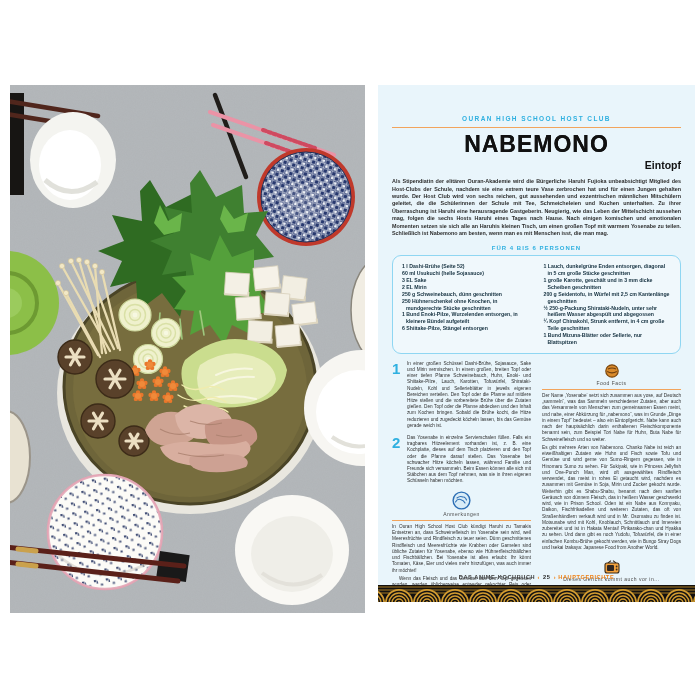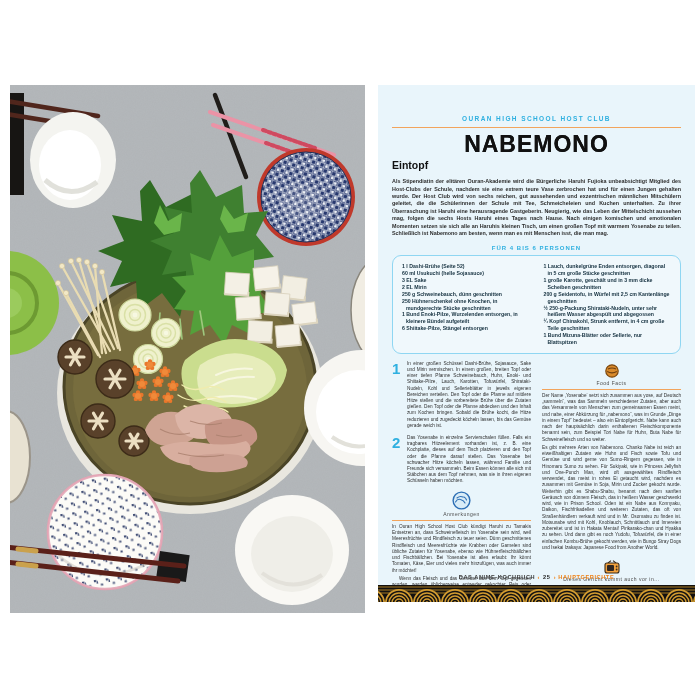--- a/index.html
+++ b/index.html
@@ -8,21 +8,21 @@
   
   .photo-page{position:absolute;left:10px;top:85px;width:355px;height:528px;overflow:hidden;background:#b7babd;}
   .photo-page svg{display:block;}
   
   .recipe-page{position:absolute;left:378px;top:85px;width:317px;height:517px;background:#e9f5fb;overflow:hidden;}
   .rp-inner{padding:30px 14px 0 14px;}
   .series{color:#2fb0e0;font-size:6.5px;font-weight:bold;letter-spacing:1.4px;text-align:center;}
   .rule{height:1.2px;background:#f2a45c;border:none;margin:5px 0 0 0;}
   .title{font-size:23px;font-weight:800;letter-spacing:1px;text-align:center;color:#111;margin-top:3px;
          text-shadow:0 0 .5px #111;}
-  .subtitle{font-size:10.5px;font-weight:800;text-align:left;color:#111;margin-top:1px;}
+  .subtitle{font-size:10.5px;font-weight:800;text-align:right;color:#111;margin-top:1px;}
   .intro{font-size:5.4px;line-height:1.37;text-align:justify;color:#2d2d2d;margin-top:7px;font-weight:bold;}
   .servings{color:#2fb0e0;font-size:6px;font-weight:bold;letter-spacing:1px;text-align:center;margin-top:8px;}
   .ing-box{border:1.5px solid #8fd6f2;border-radius:9px;margin-top:4px;padding:7px 9px;display:flex;gap:14px;background:rgba(255,255,255,.35);}
   .ing-col{flex:1;margin:0;padding:0;font-size:5.2px;line-height:1.32;font-weight:bold;color:#14303f;}
   .ing-col li{list-style:none;text-indent:-4px;padding-left:4px;margin:0;}
   .cols{display:flex;gap:11px;margin-top:7px;}
   .col{flex:1;min-width:0;}
   .step{display:flex;gap:3px;margin-bottom:6px;}
   .step-num{color:#2fb0e0;font-size:15px;font-weight:800;line-height:1;width:12px;flex:none;}
   .step-text{font-size:4.7px;line-height:1.32;text-align:justify;color:#2e2e2e;}

